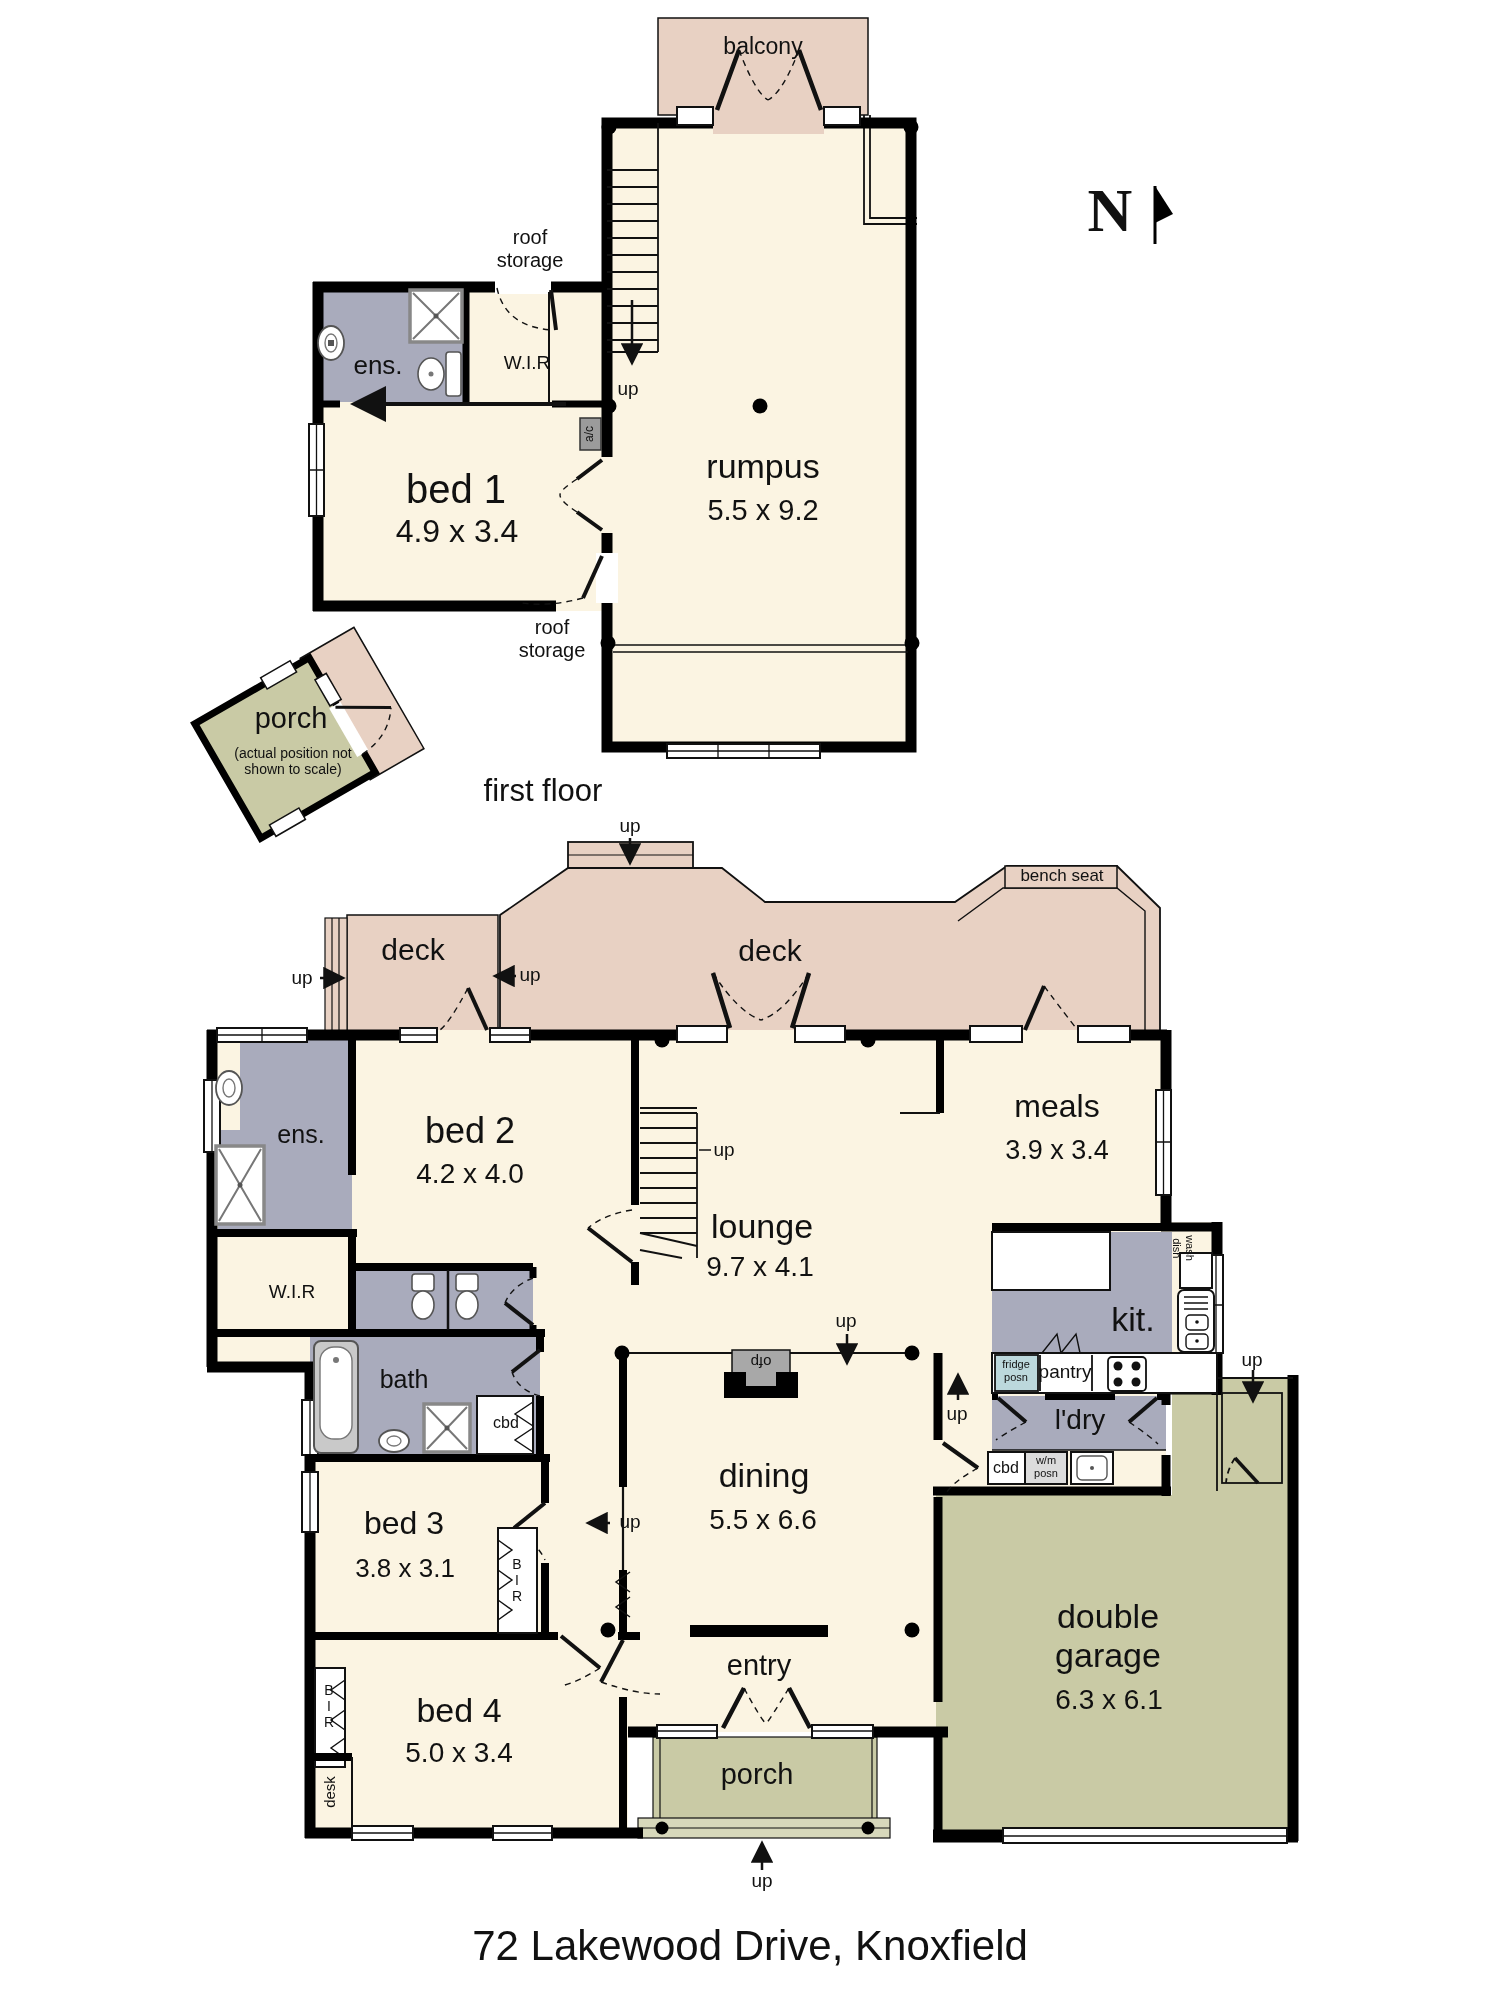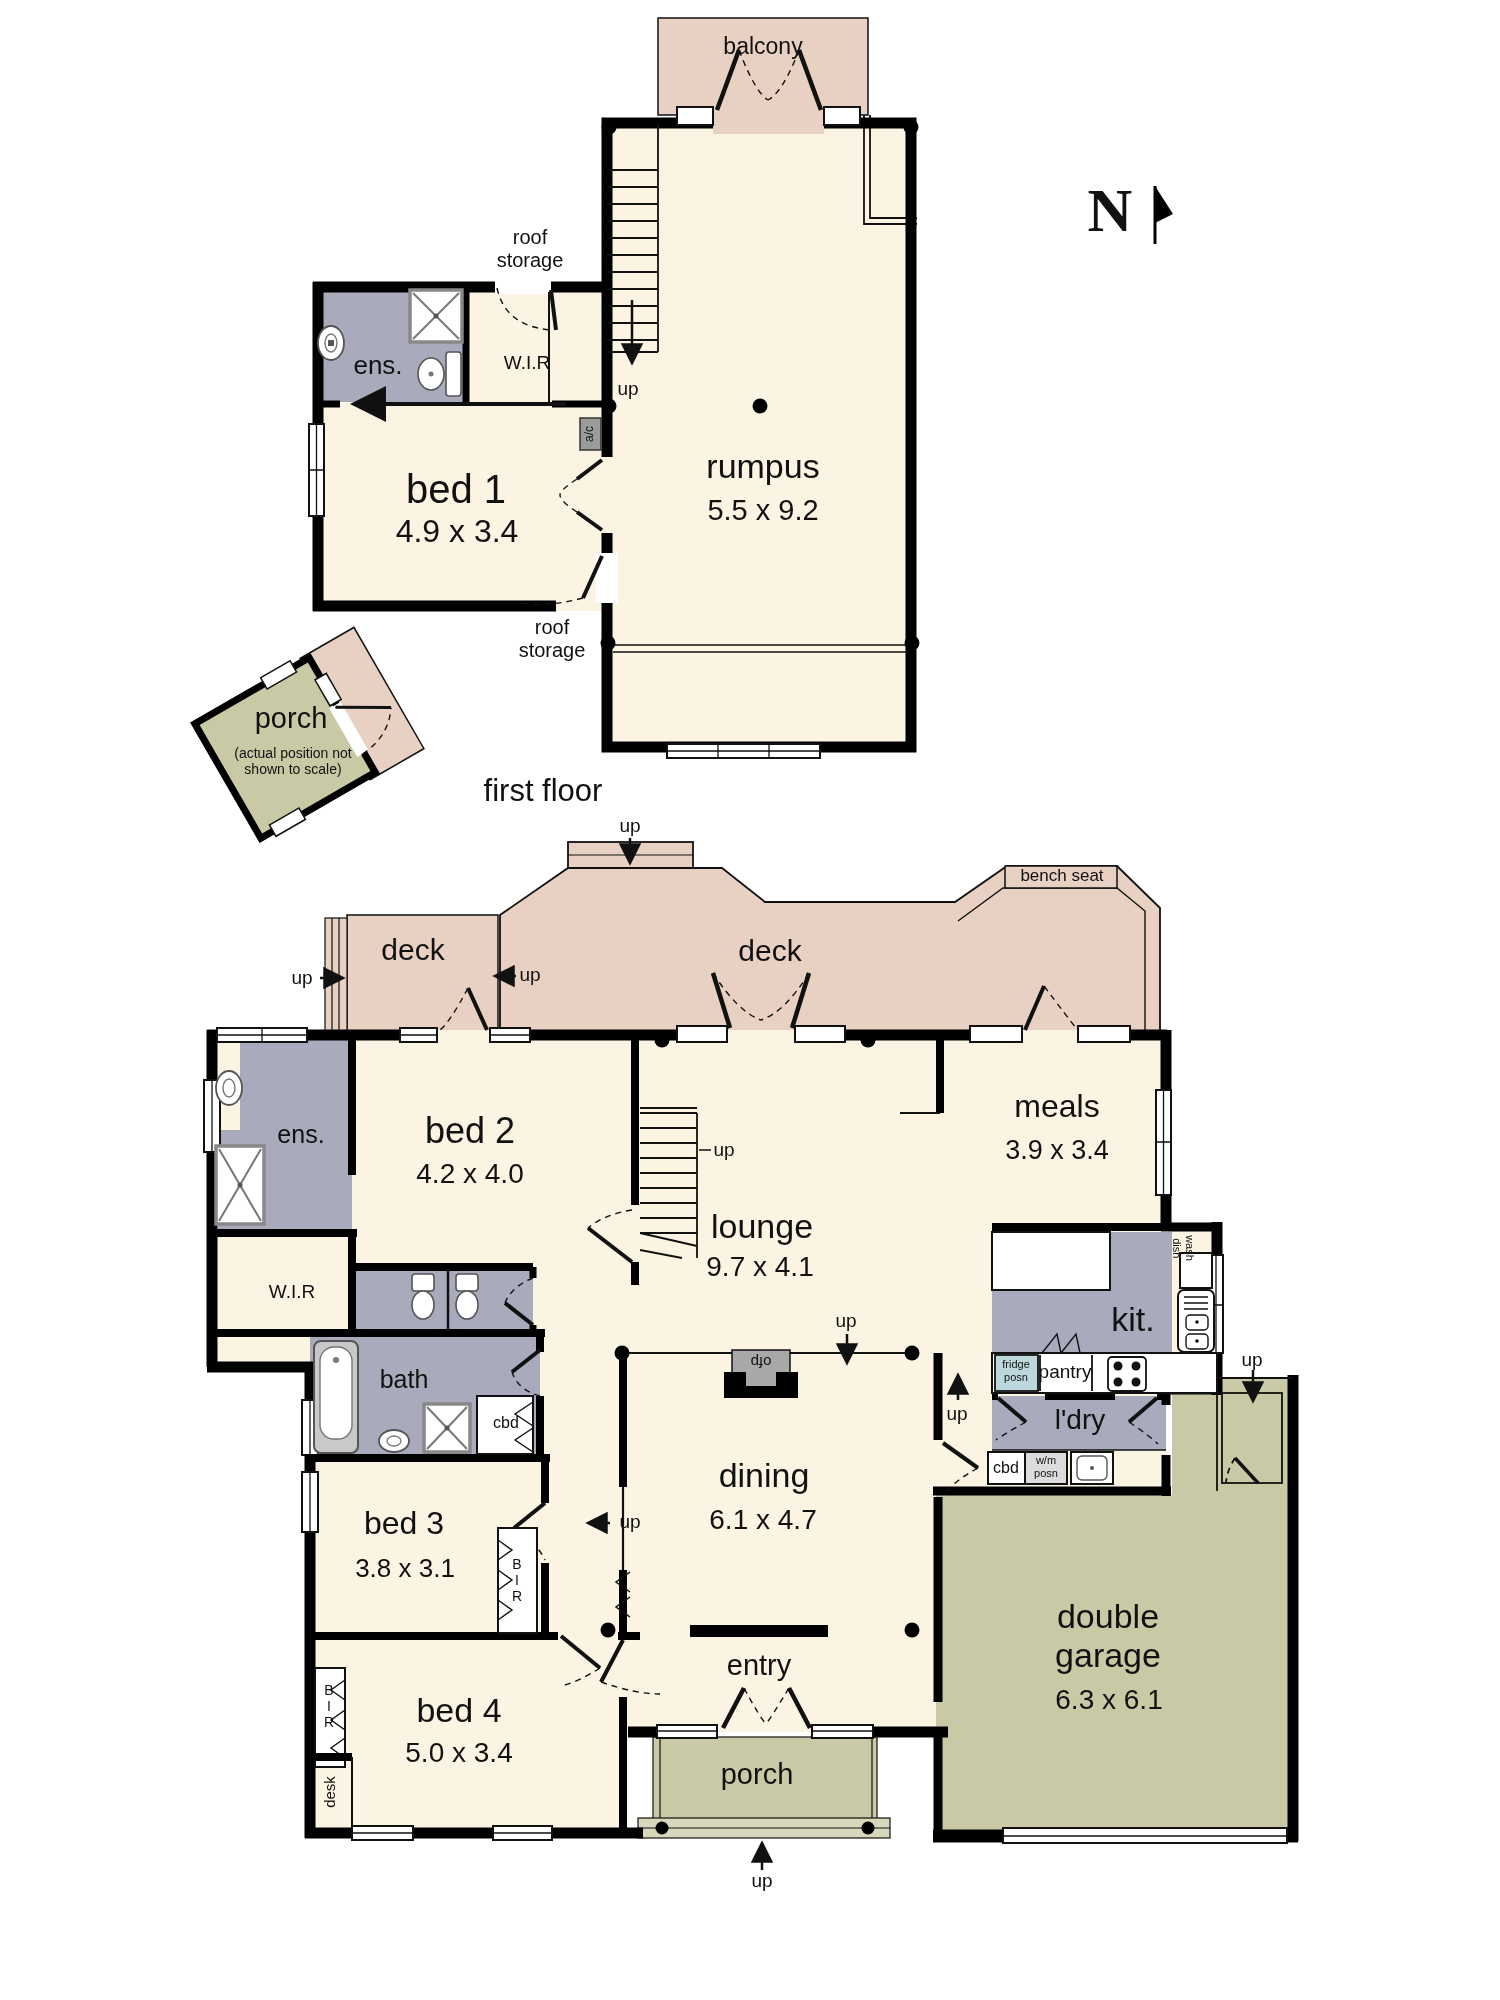--- a/index.html
+++ b/index.html
@@ -440,22 +440,23 @@
 I
 R</div>
 <div class="lbl" style="left:630px;top:1522px;font-size:19px">up</div>
 <div class="lbl" style="left:459px;top:1711px;font-size:34px">bed 4</div>
 <div class="lbl" style="left:459px;top:1753px;font-size:28px">5.0 x 3.4</div>
 <div class="lbl" style="left:329px;top:1706px;font-size:14px">B
 I
 R</div>
 <div class="lbl vert" style="left:330px;top:1792px;font-size:15px">desk</div>
 <div class="lbl" style="left:764px;top:1476px;font-size:34px">dining</div>
-<div class="lbl" style="left:763px;top:1520px;font-size:28px">6.1 x 4.7</div>
+<div class="lbl" style="left:763px;top:1520px;font-size:28px">5.5 x 6.6</div>
 <div class="lbl" style="left:759px;top:1666px;font-size:29px">entry</div>
 <div class="lbl" style="left:757px;top:1775px;font-size:29px">porch</div>
 <div class="lbl" style="left:762px;top:1881px;font-size:19px">up</div>
 <div class="lbl" style="left:1108px;top:1636px;font-size:34px">double
 garage</div>
 <div class="lbl" style="left:1109px;top:1700px;font-size:28px">6.3 x 6.1</div>
 
+<div class="lbl" style="left:750px;top:1946px;font-size:42px">72 Lakewood Drive, Knoxfield</div>
 
 </div>
 
 </body></html>

